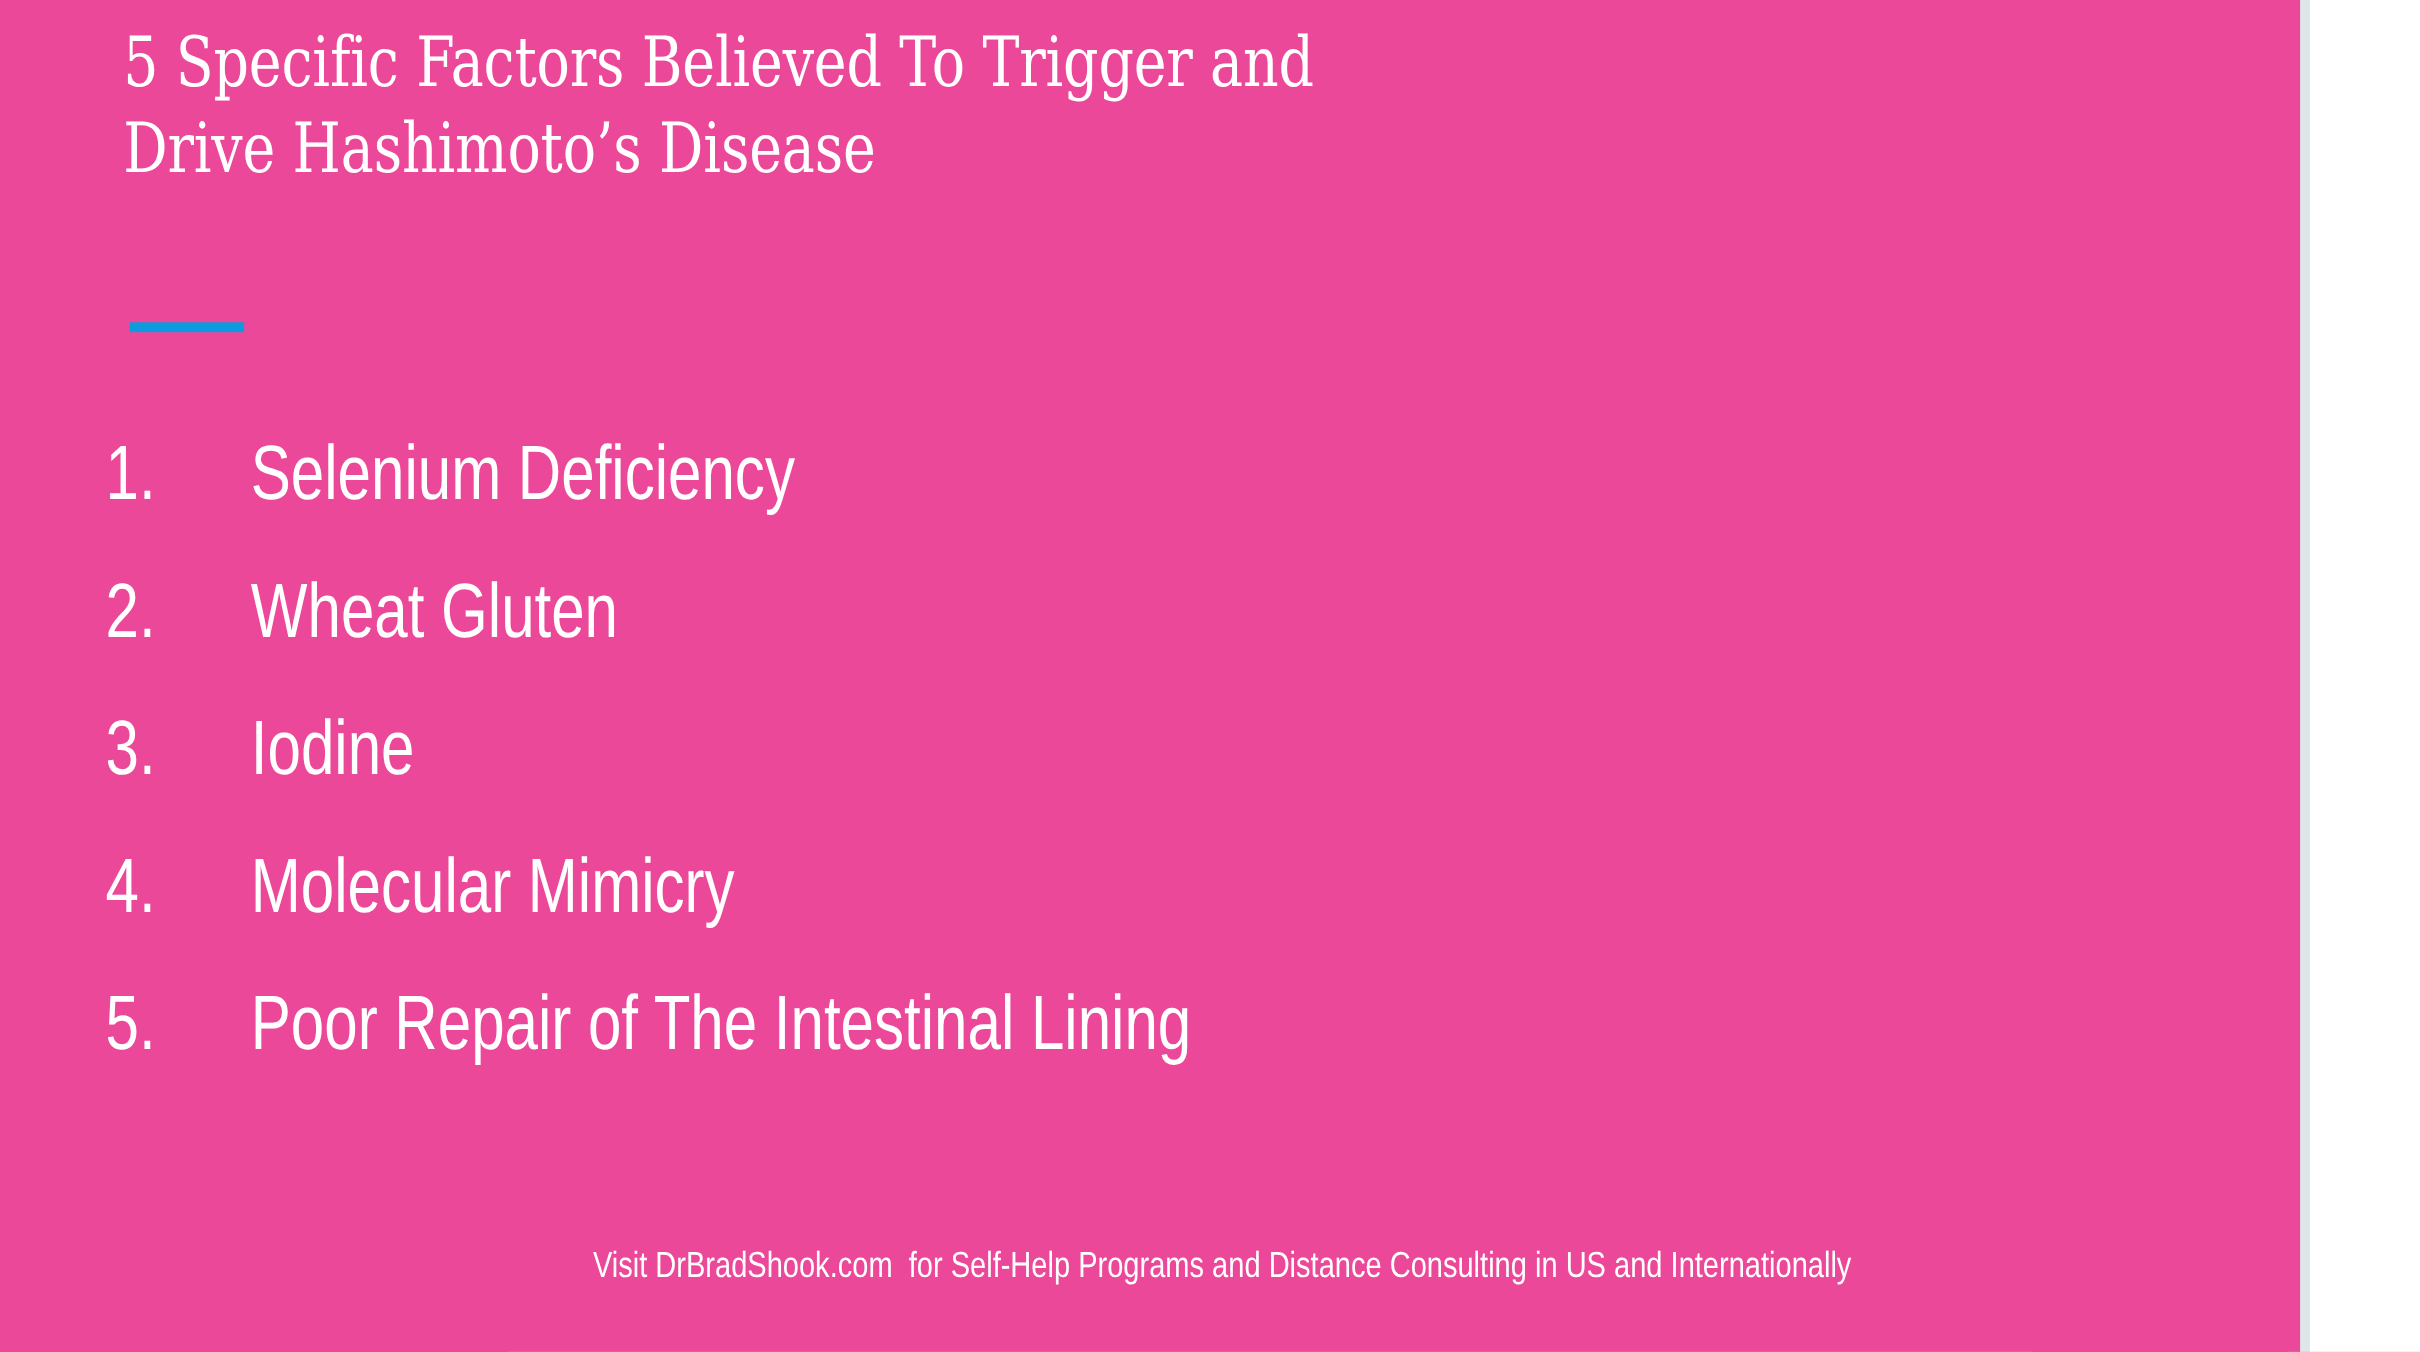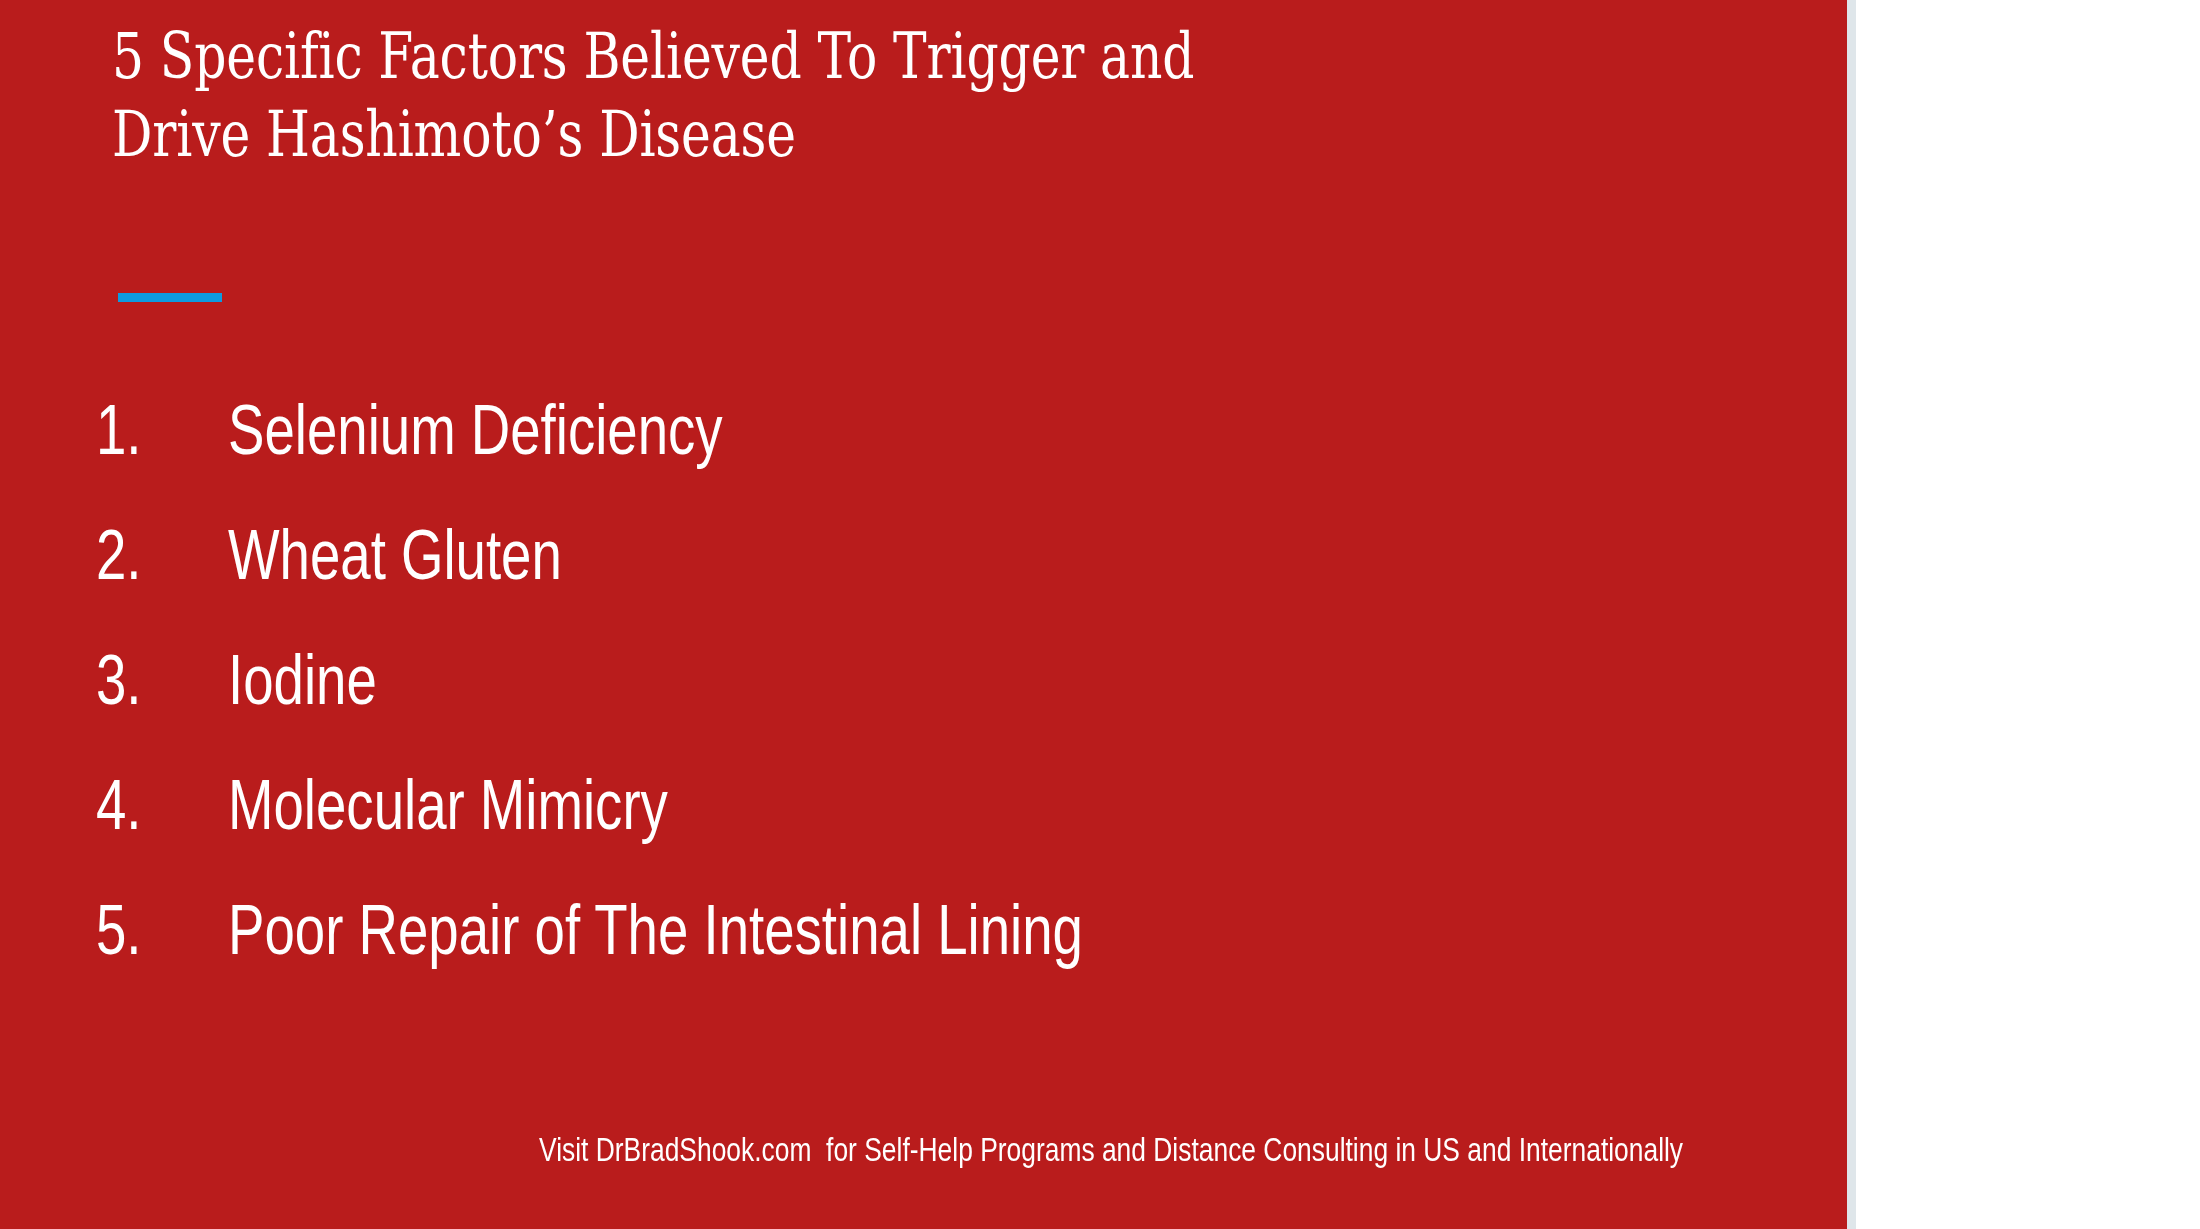--- a/index.html
+++ b/index.html
@@ -11,23 +11,23 @@
     overflow: hidden;
   }
 
   body {
     font-family: "Liberation Sans", "DejaVu Sans", sans-serif;
     background: #ffffff;
   }
 
   #slide {
     position: relative;
-    width: 1856px;
+    width: 2100px;
     height: 1229px;
-    background: #b91c1c;
+    background: #ec4899;
     overflow: hidden;
   }
 
   
   #right-edge-strip {
     position: absolute;
     top: 0;
     right: 0;
     width: 9px;
     height: 1229px;

